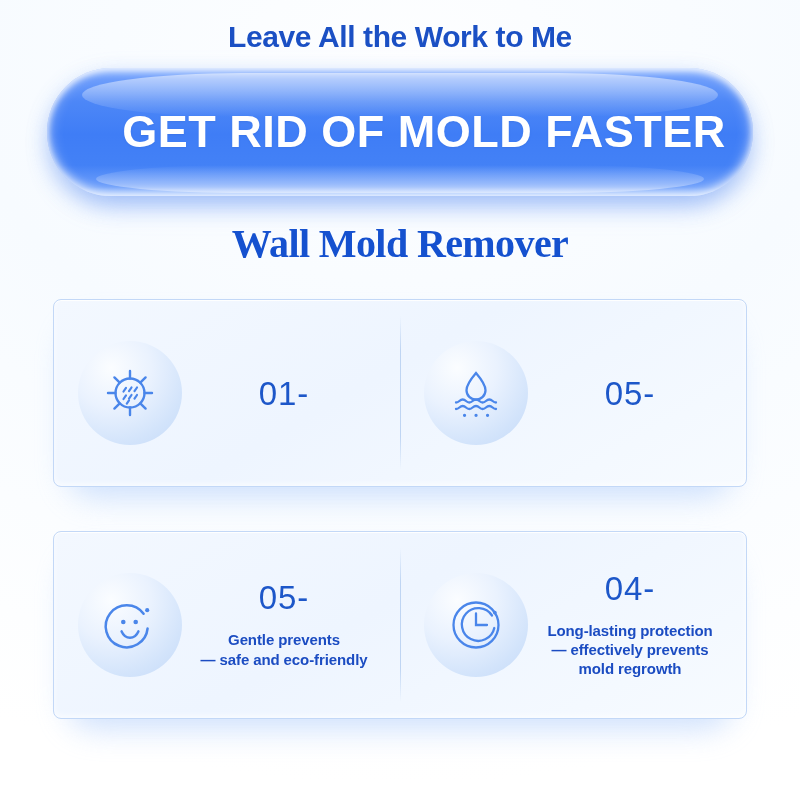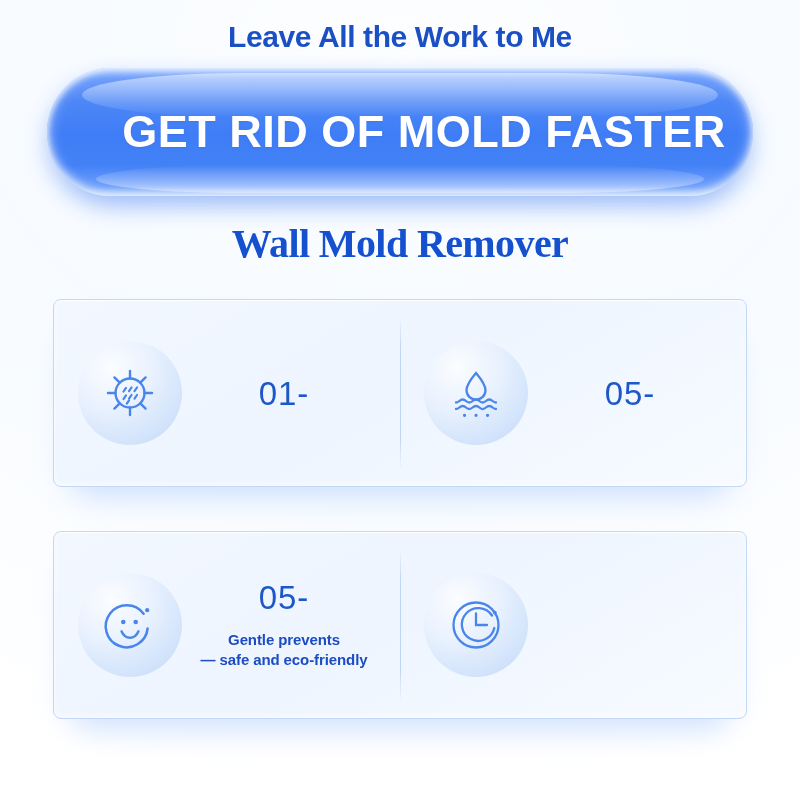--- a/index.html
+++ b/index.html
@@ -267,19 +267,25 @@
 
         <div class="half">
           <div class="icon-disc">
             <svg width="56" height="56" viewBox="0 0 56 56" fill="none" stroke="#4a86ea" stroke-width="2.3" stroke-linecap="round">
               <circle cx="28" cy="28" r="22.5"></circle>
               <path d="M44 18.5A16.4 16.4 0 1 0 46.3 31"></path>
               <circle cx="46.8" cy="15.6" r="1.9" fill="#4a86ea" stroke="none"></circle>
               <path d="M28 16.5V28h11"></path>
             </svg>
           </div>
+          <div class="txt">
+            <div class="num">04-</div>
+            <div class="desc">Long-lasting protection
+— effectively prevents
+mold regrowth</div>
+          </div>
         </div>
 
       </div>
     </div>
 
   </div>
 </div>
 
 </body></html>

